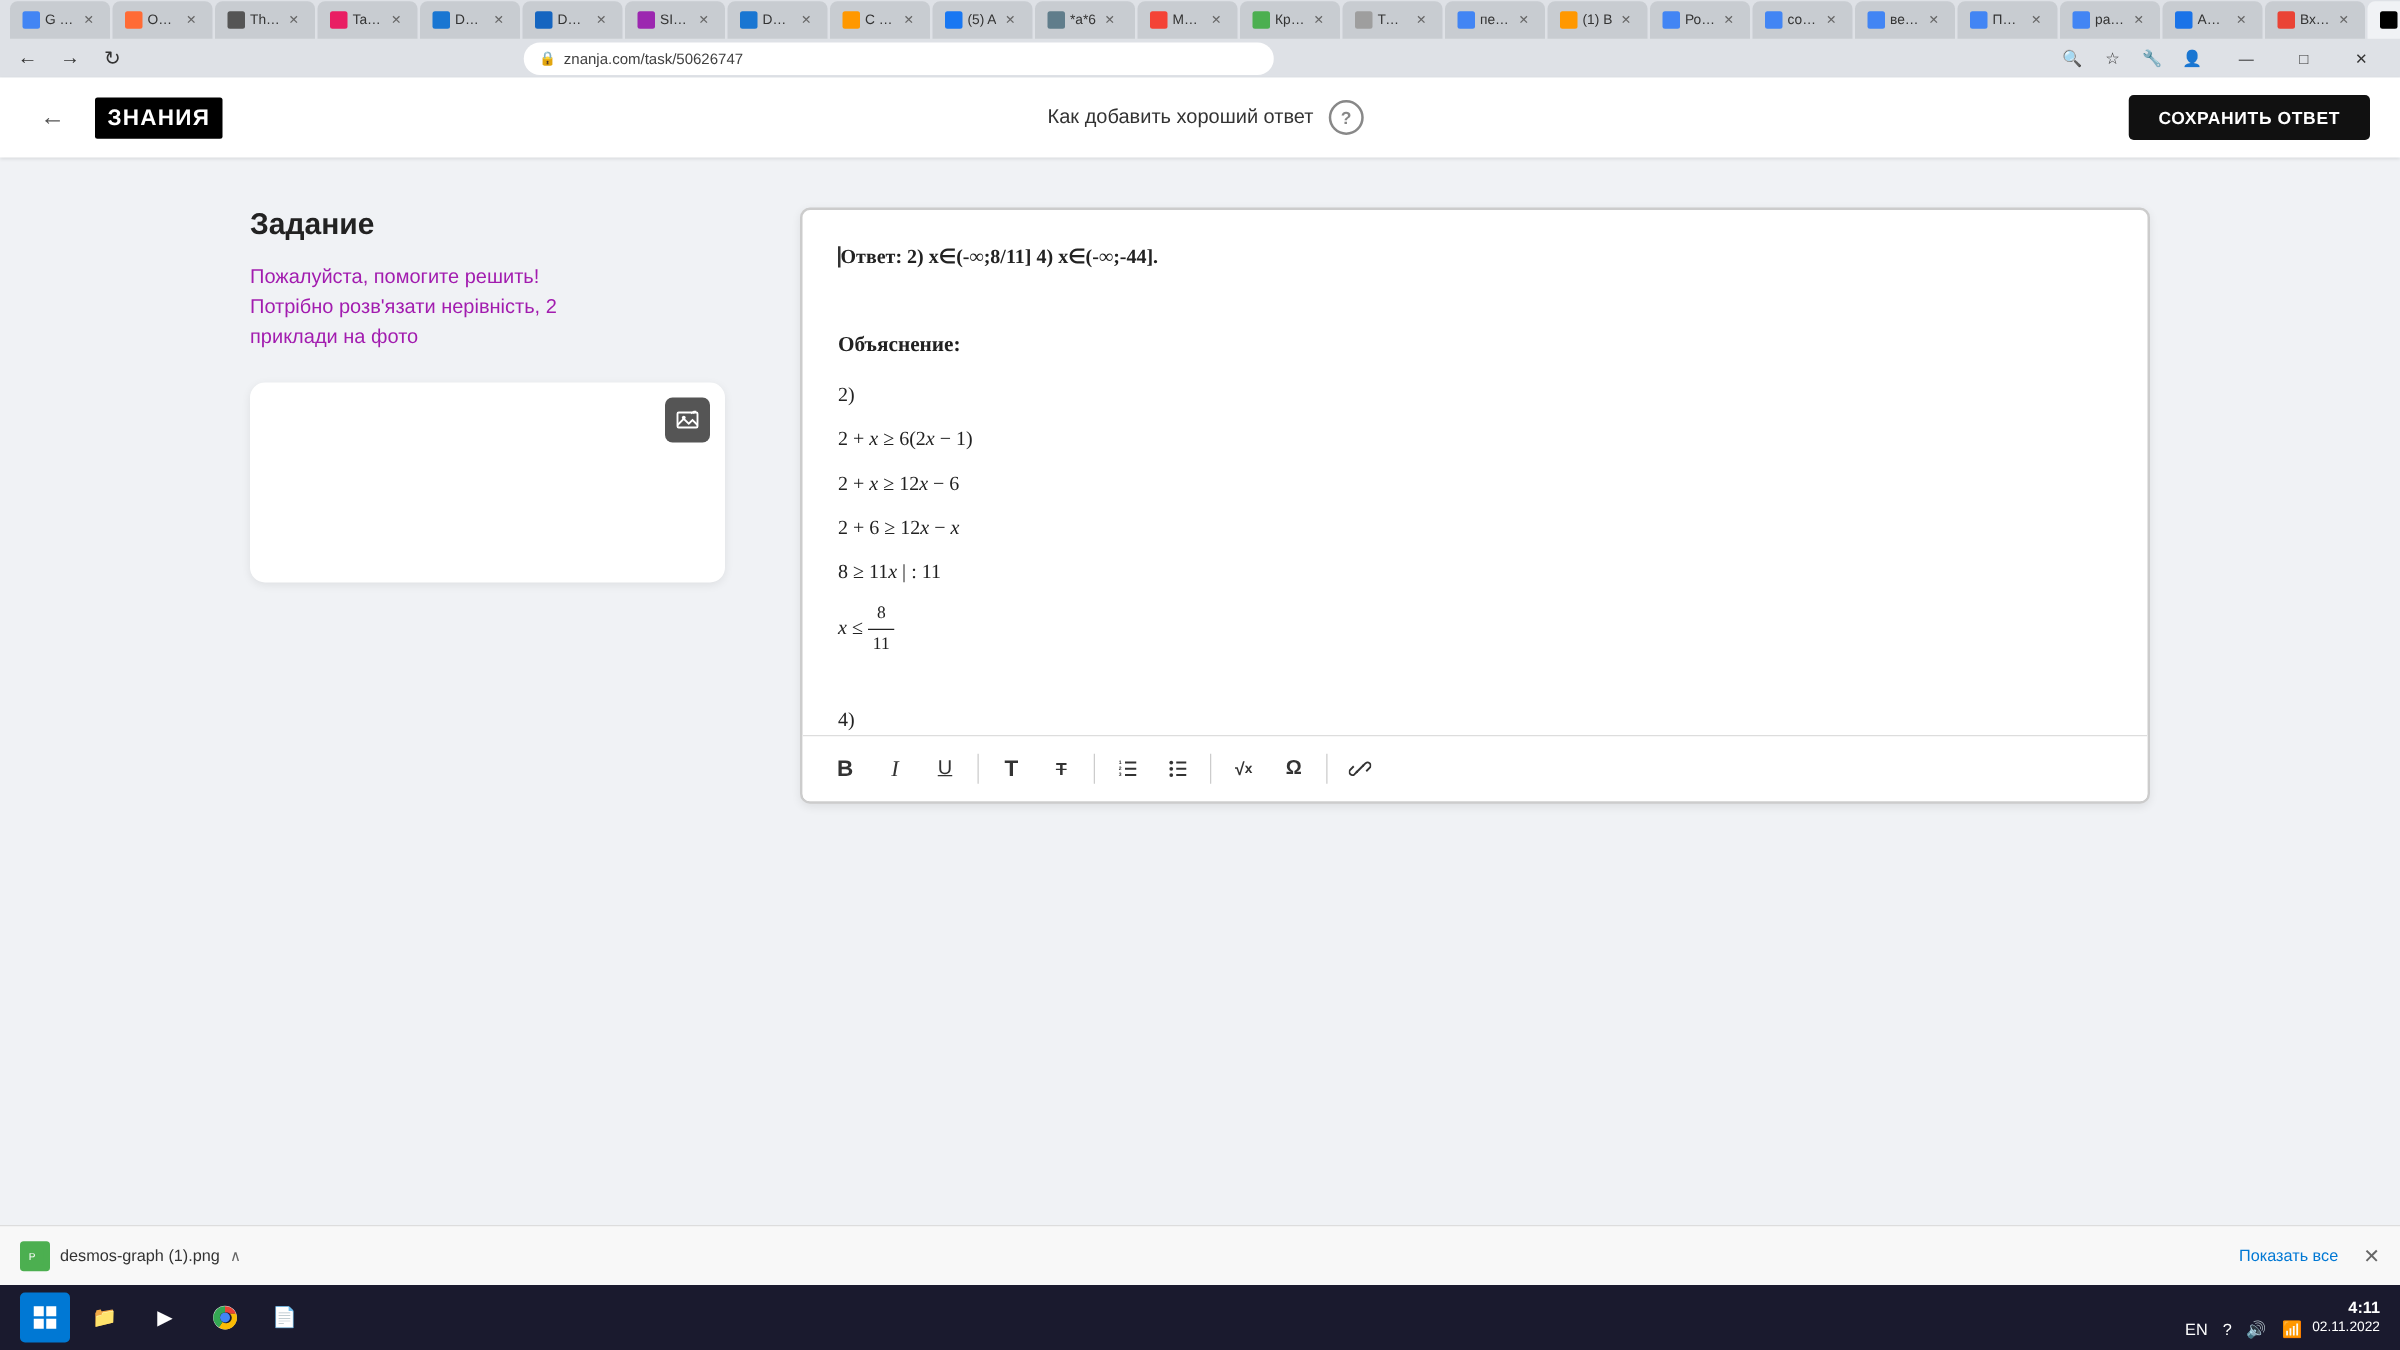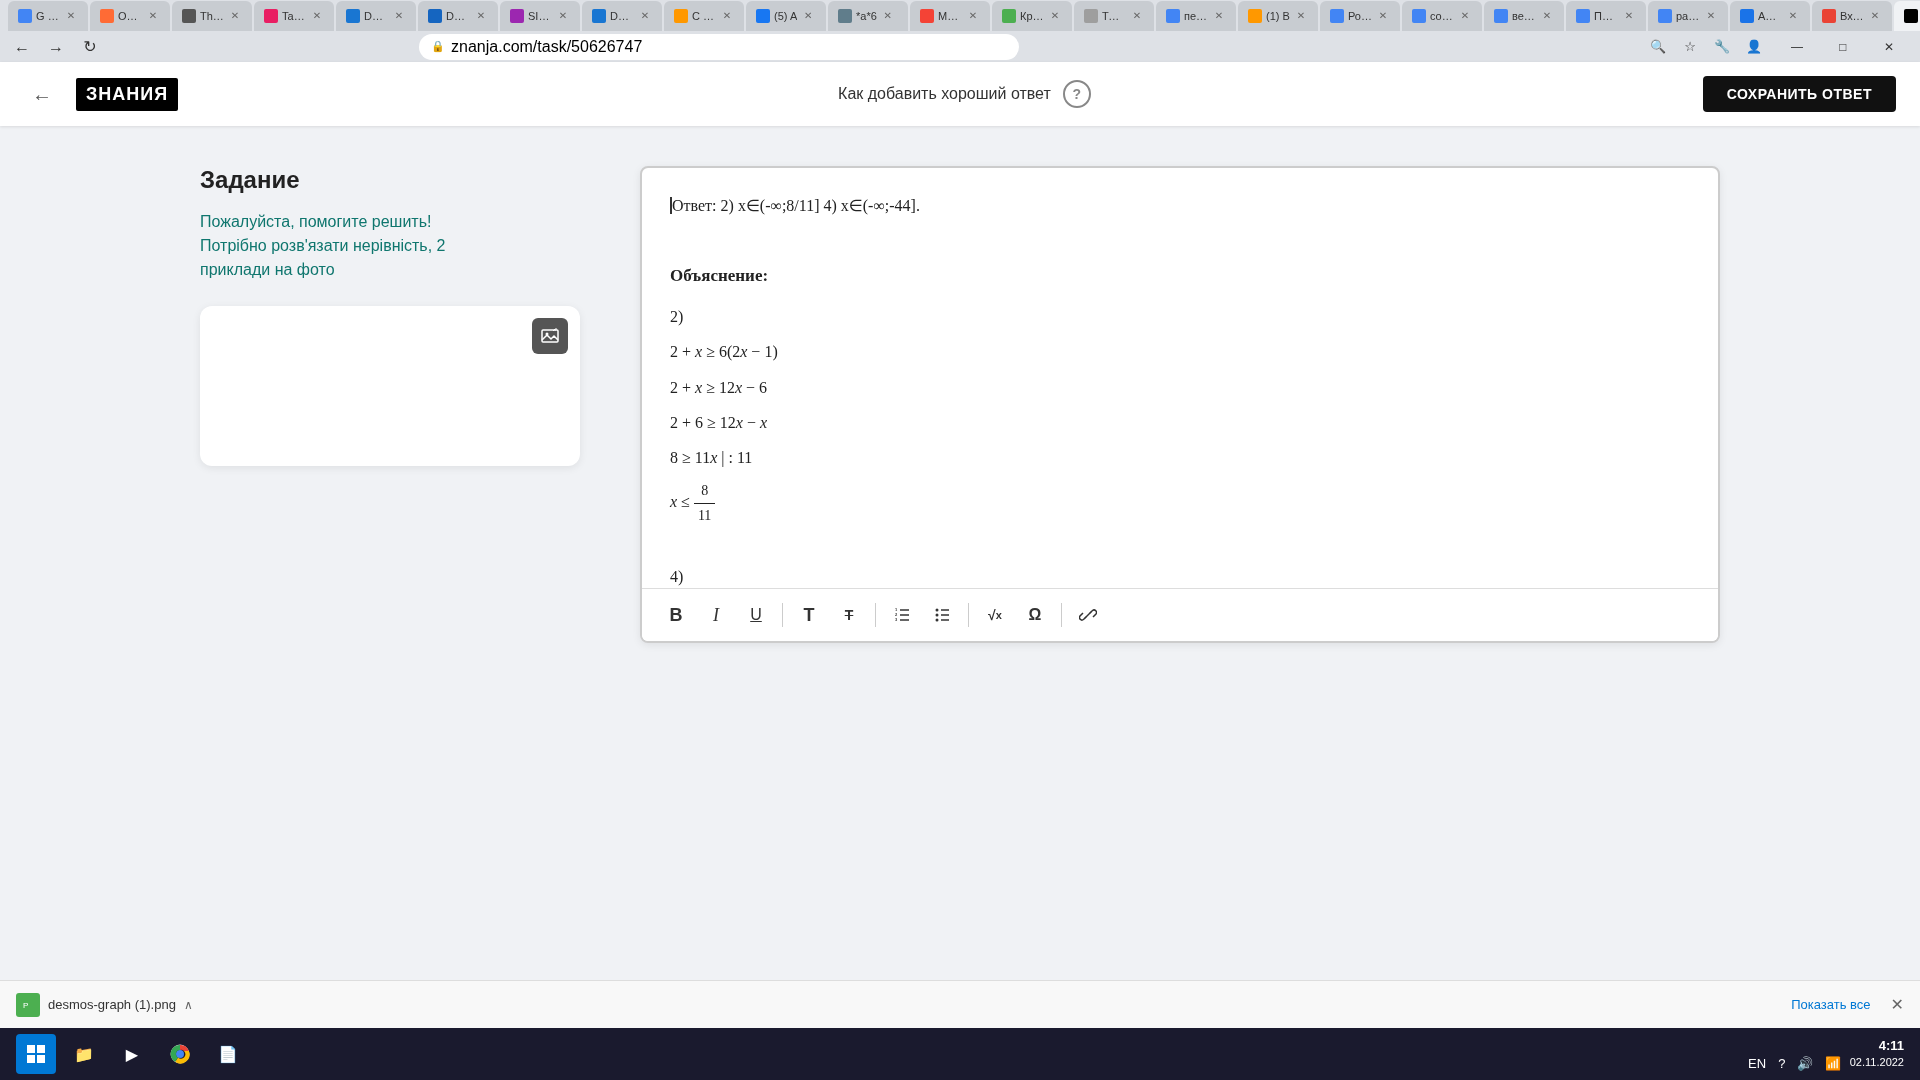--- a/index.html
+++ b/index.html
@@ -102,21 +102,21 @@
       font-size: 12px;
       color: #333;
       max-width: 600px;
       margin: 0 auto;
     }
     .address-lock {
       margin-right: 6px;
       color: #555;
       font-size: 11px;
     }
-    .address-text { font-size: 16px; color: #000000; }
+    .address-text { font-size: 12px; color: #404040; }
     .browser-controls {
       display: flex;
       align-items: center;
       gap: 4px;
       margin-left: auto;
     }
     .browser-ctrl-btn {
       width: 28px;
       height: 28px;
       display: flex;
@@ -231,21 +231,21 @@
       flex-shrink: 0;
     }
     .task-title {
       font-size: 24px;
       font-weight: 700;
       color: #222;
       margin-bottom: 16px;
     }
     .task-description {
       font-size: 16px;
-      color: #0f766e;
+      color: #a21caf;
       line-height: 1.5;
       margin-bottom: 24px;
     }
     .task-image-container {
       background: white;
       border-radius: 12px;
       padding: 30px 20px;
       box-shadow: 0 2px 8px rgba(0,0,0,0.08);
       position: relative;
       min-height: 160px;
@@ -301,21 +301,21 @@
       color: #222;
       outline: none;
     }
     .editor-content::-webkit-scrollbar {
       width: 8px;
     }
     .editor-content::-webkit-scrollbar-track { background: #f0f0f0; }
     .editor-content::-webkit-scrollbar-thumb { background: #ccc; border-radius: 4px; }
 
     .answer-line {
-      font-weight: normal;
+      font-weight: bold;
       margin-bottom: 16px;
       font-size: 16px;
     }
     .explanation-header {
       font-weight: bold;
       font-size: 17px;
       margin-bottom: 12px;
     }
     .math-step {
       margin-bottom: 8px;

